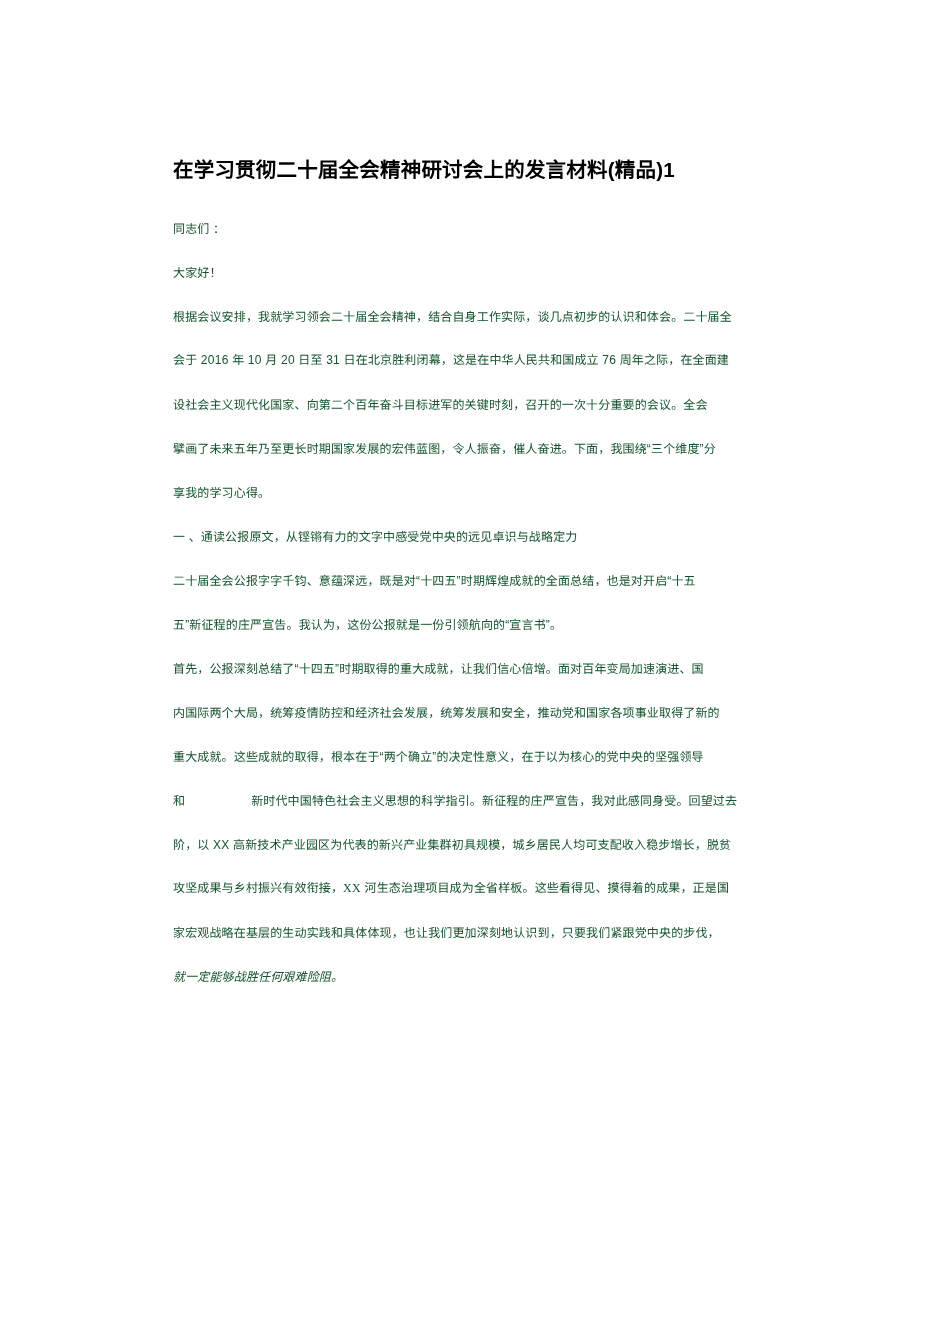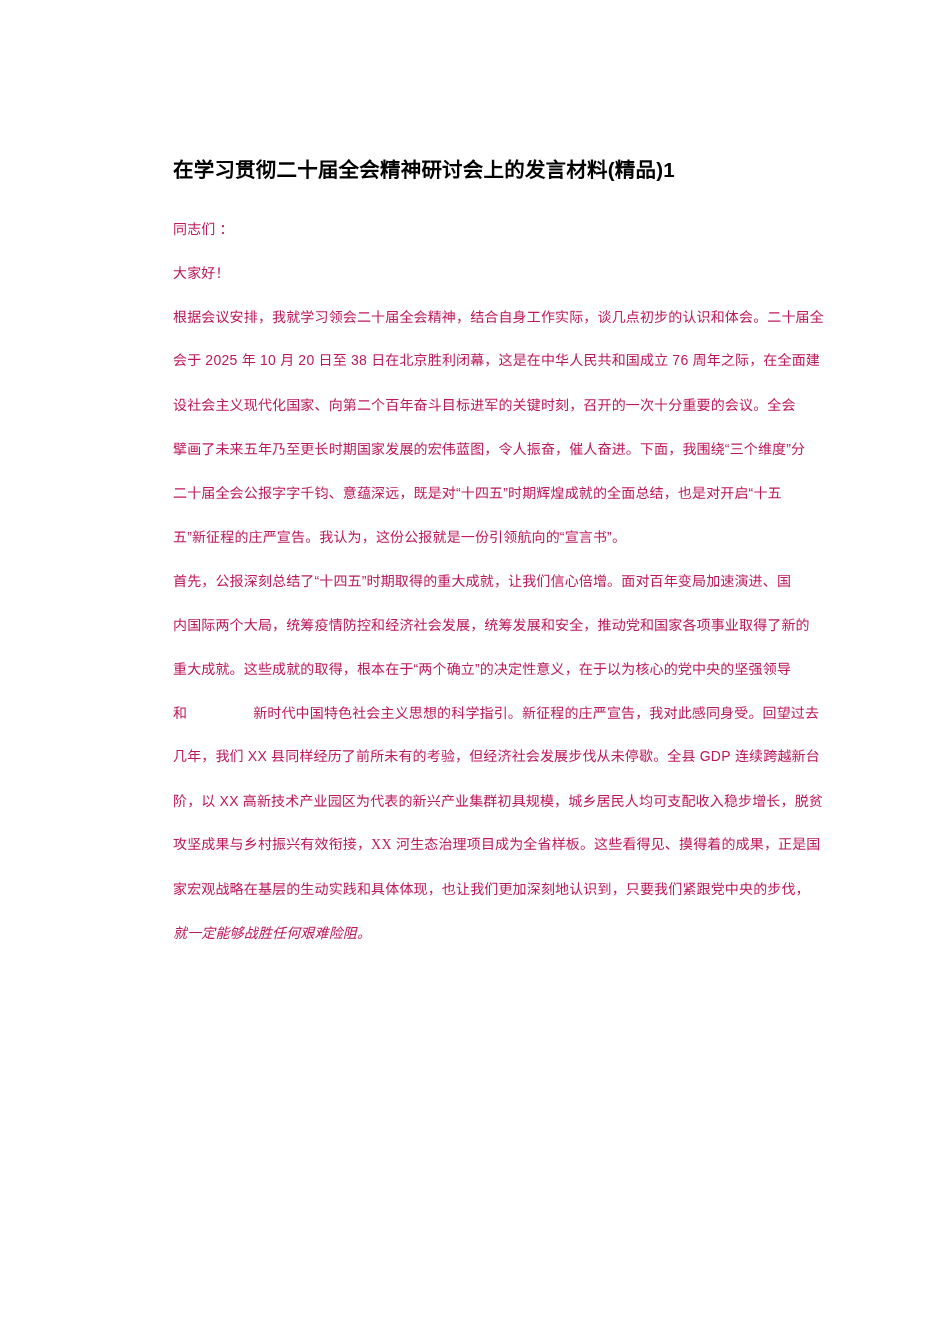--- a/index.html
+++ b/index.html
@@ -36,24 +36,24 @@
   }
   
   .body-area {
     position: absolute;
     left: 133px;
     top: 219px;
     width: 692px;
   }
   
   .pline {
-    font-size: 14px;
+    font-size: 12px;
     line-height: 20px;
     margin: 0 0 24px 0;
-    color: #be185d;
+    color: #14532d;
     letter-spacing: 0.15px;
     word-break: break-all;
     white-space: pre-wrap;
   }
   .pline:last-child { margin-bottom: 0; font-style: italic; }
 
   
   .pline.wrapped {
     line-height: 19.5px;
     margin-bottom: 24.5px;
@@ -83,42 +83,43 @@
   <h1 class="doc-title">在学习贯彻二十届全会精神研讨会上的发言材料(精品)1</h1>
 
   <div class="body-area">
 
     <p class="pline">同志们 ：</p>
 
     <p class="pline">大家好！</p>
 
     <p class="pline">根据会议安排，我就学习领会二十届全会精神，结合自身工作实际，谈几点初步的认识和体会。二十届全</p>
 
-    <p class="pline wrapped">会于 <span class="lat">2025</span> 年 <span class="lat">10</span> 月 <span class="lat">20</span> 日至 <span class="lat">38</span> 日在北京胜利闭幕，这是在中华人民共和国成立 <span class="lat">76</span> 周年之际，在全面建</p>
+    <p class="pline wrapped">会于 <span class="lat">2016</span> 年 <span class="lat">10</span> 月 <span class="lat">20</span> 日至 <span class="lat">31</span> 日在北京胜利闭幕，这是在中华人民共和国成立 <span class="lat">76</span> 周年之际，在全面建</p>
 
     <p class="pline">设社会主义现代化国家、向第二个百年奋斗目标进军的关键时刻，召开的一次十分重要的会议。全会</p>
 
     <p class="pline">擘画了未来五年乃至更长时期国家发展的宏伟蓝图，令人振奋，催人奋进。下面，我围绕“三个维度”分</p>
 
+    <p class="pline">享我的学习心得。</p>
 
+    <p class="pline">一 、通读公报原文，从铿锵有力的文字中感受党中央的远见卓识与战略定力</p>
 
     <p class="pline">二十届全会公报字字千钧、意蕴深远，既是对“十四五”时期辉煌成就的全面总结，也是对开启“十五</p>
 
     <p class="pline">五”新征程的庄严宣告。我认为，这份公报就是一份引领航向的“宣言书”。</p>
 
     <p class="pline">首先，公报深刻总结了“十四五”时期取得的重大成就，让我们信心倍增。面对百年变局加速演进、国</p>
 
 
     <p class="pline">内国际两个大局，统筹疫情防控和经济社会发展，统筹发展和安全，推动党和国家各项事业取得了新的</p>
 
     <p class="pline">重大成就。这些成就的取得，根本在于“两个确立”的决定性意义，在于以为核心的党中央的坚强领导</p>
 
     <p class="pline"><span>和</span><span class="gap"></span><span>新时代中国特色社会主义思想的科学指引。新征程的庄严宣告，我对此感同身受。回望过去</span></p>
 
-    <p class="pline wrapped">几年，我们 <span class="lat">XX</span> 县同样经历了前所未有的考验，但经济社会发展步伐从未停歇。全县 <span class="lat">GDP</span> 连续跨越新台</p>
 
     <p class="pline">阶，以 <span class="lat">XX</span> 高新技术产业园区为代表的新兴产业集群初具规模，城乡居民人均可支配收入稳步增长，脱贫</p>
 
     <p class="pline wrapped">攻坚成果与乡村振兴有效衔接，<span class="lat-serif">XX</span> 河生态治理项目成为全省样板。这些看得见、摸得着的成果，正是国</p>
 
     <p class="pline">家宏观战略在基层的生动实践和具体体现，也让我们更加深刻地认识到，只要我们紧跟党中央的步伐，</p>
 
     <p class="pline">就一定能够战胜任何艰难险阻。</p>
 
   </div>

